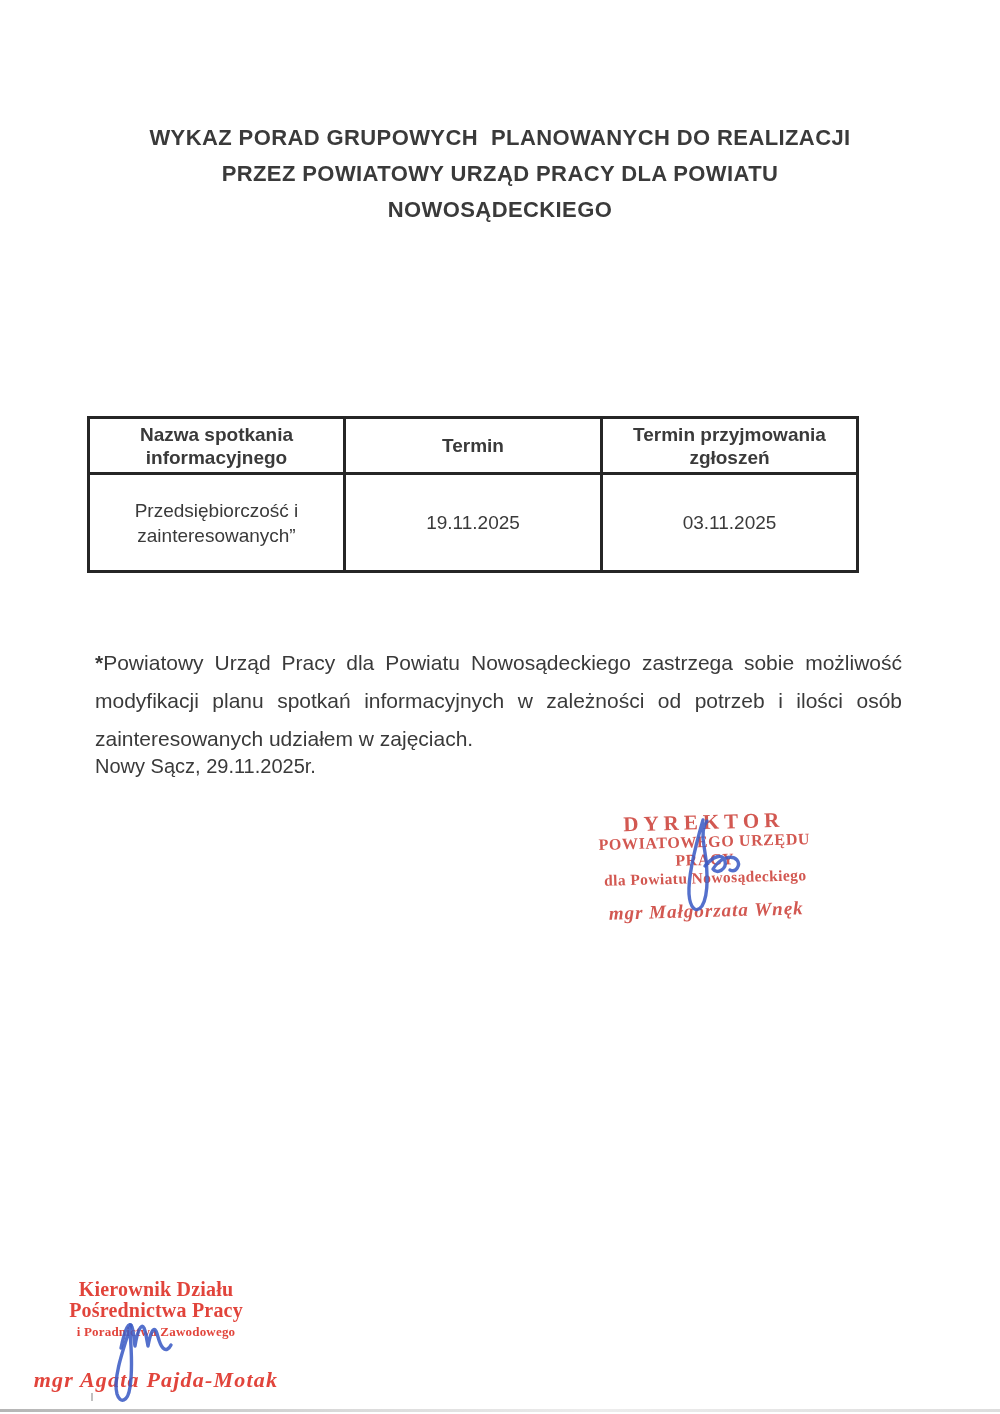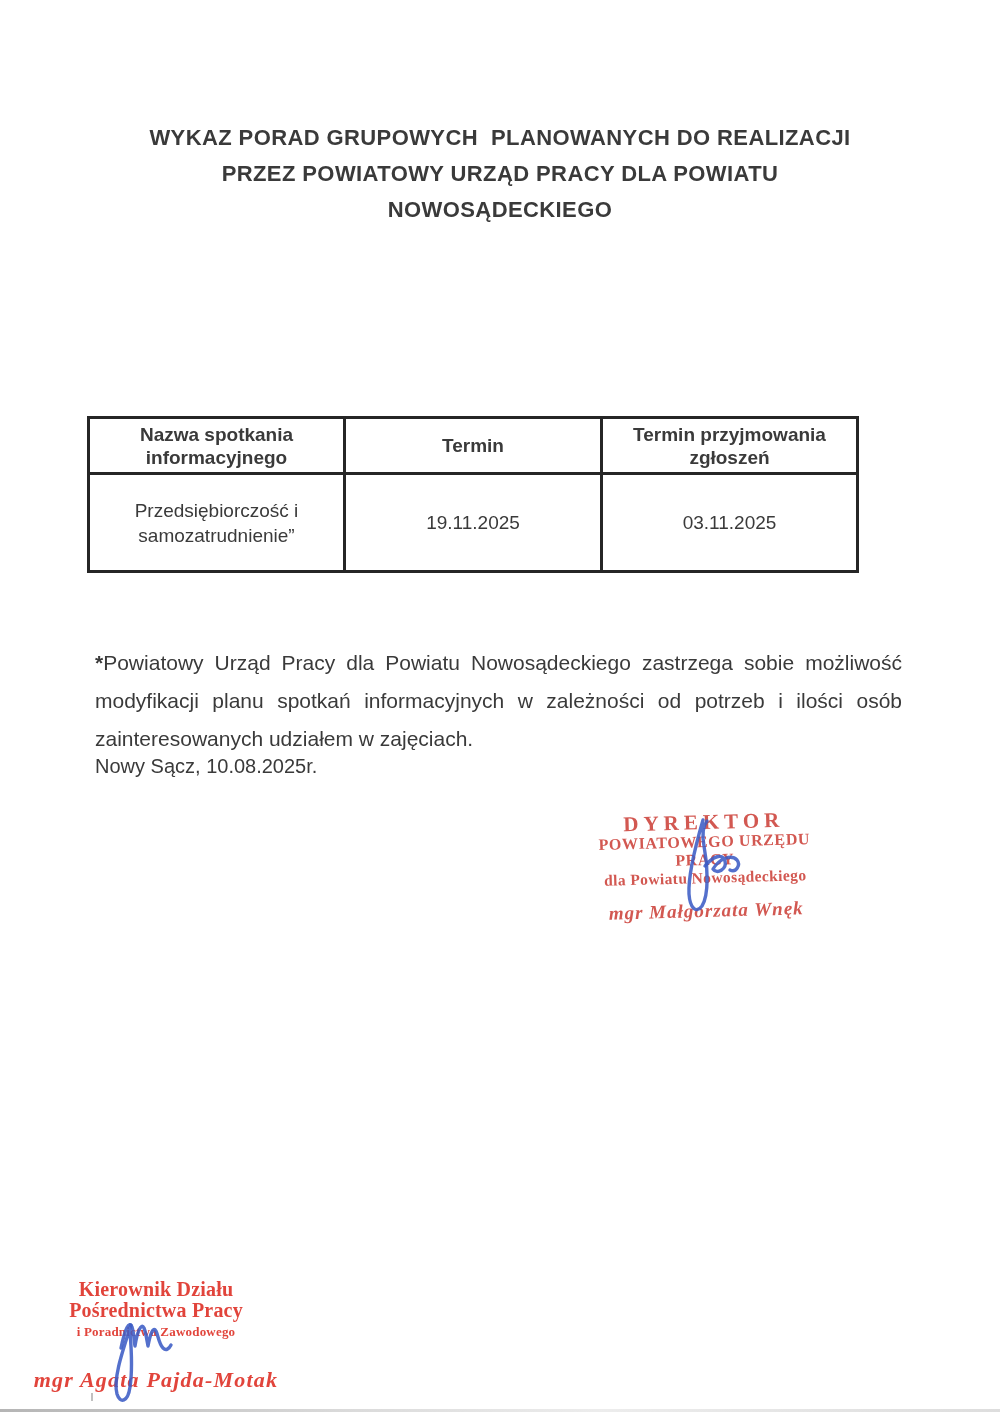--- a/index.html
+++ b/index.html
@@ -170,30 +170,30 @@
     </colgroup>
     <thead>
       <tr>
         <th>Nazwa spotkania informacyjnego</th>
         <th>Termin</th>
         <th>Termin przyjmowania zgłoszeń</th>
       </tr>
     </thead>
     <tbody>
       <tr>
-        <td>Przedsiębiorczość i samozatrudnienie”</td>
+        <td>Przedsiębiorczość i zainteresowanych”</td>
         <td>19.11.2025</td>
         <td>03.11.2025</td>
       </tr>
     </tbody>
   </table>
 
   <p class="footnote"><span class="asterisk">*</span><span>Powiatowy Urząd Pracy dla Powiatu Nowosądeckiego zastrzega sobie możliwość modyfikacji planu spotkań informacyjnych w zależności od potrzeb i ilości osób zainteresowanych udziałem w zajęciach.</span></p>
 
-  <p class="place-date">Nowy Sącz, 10.08.2025r.</p>
+  <p class="place-date">Nowy Sącz, 29.11.2025r.</p>
 
   <div class="stamp stamp-director">
     <div class="stamp-line-1">DYREKTOR</div>
     <div class="stamp-line-2">POWIATOWEGO URZĘDU PRACY</div>
     <div class="stamp-line-3">dla Powiatu Nowosądeckiego</div>
     <div class="stamp-signee">mgr Małgorzata Wnęk</div>
   </div>
 
   <svg class="signature signature-director" width="95" height="105" viewBox="0 0 95 105" aria-hidden="true">
     <path d="M 40,4 C 33,28 25,58 26,78 C 27,92 33,98 39,90 C 46,79 45,50 41,30 C 39,19 40,10 44,5"></path>

